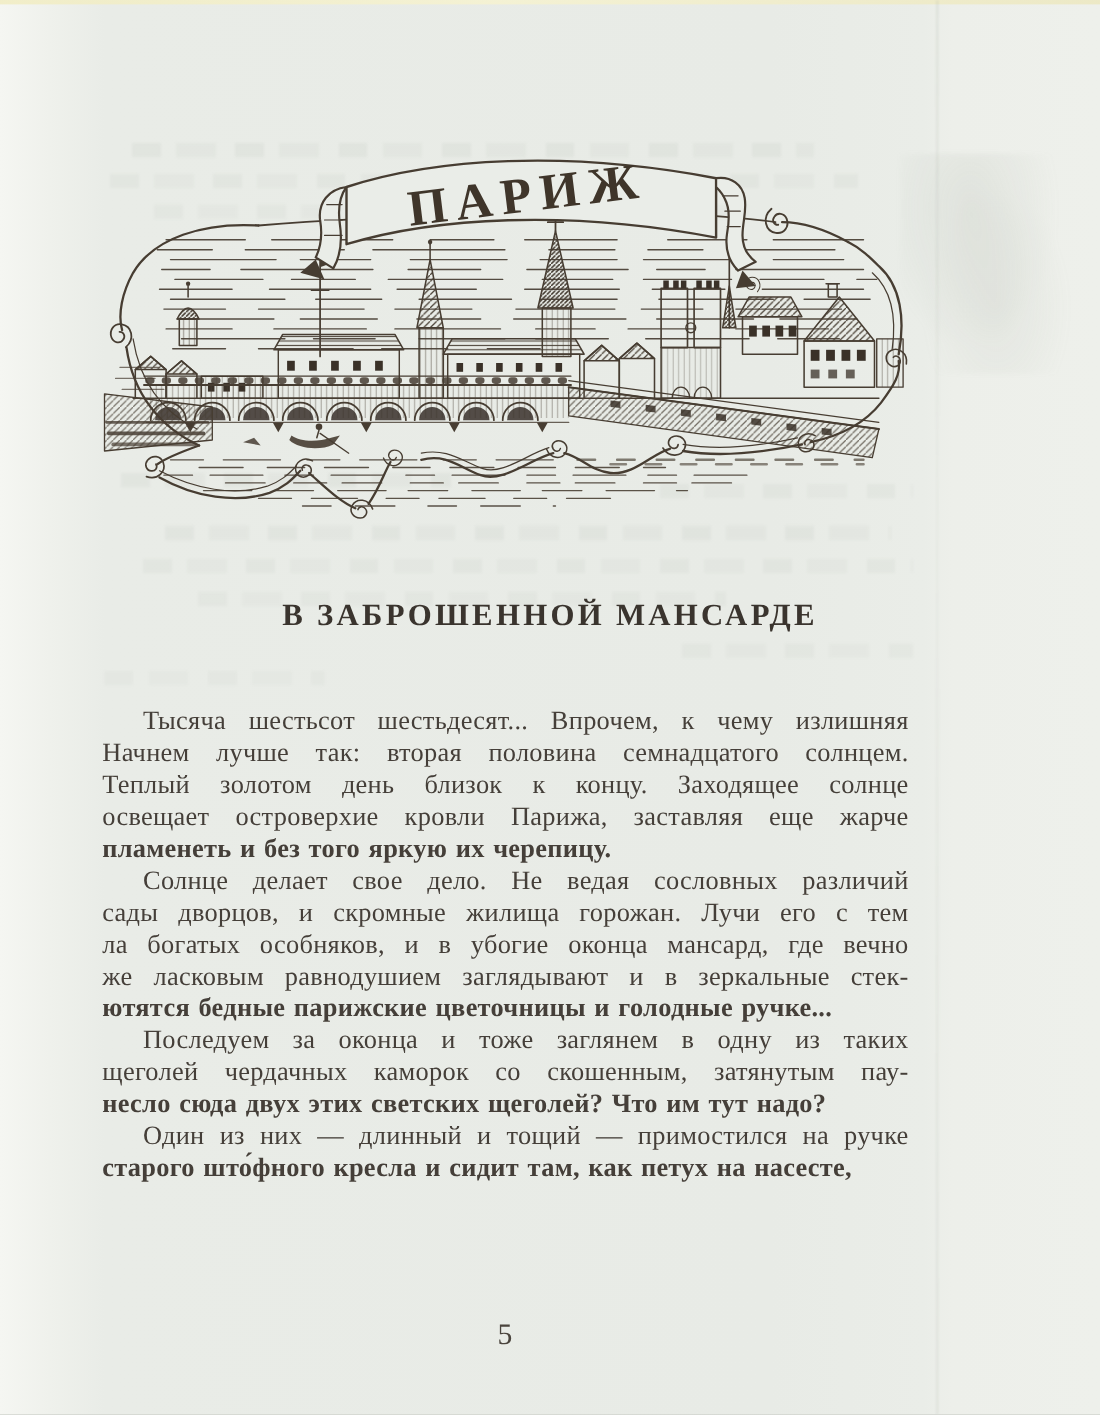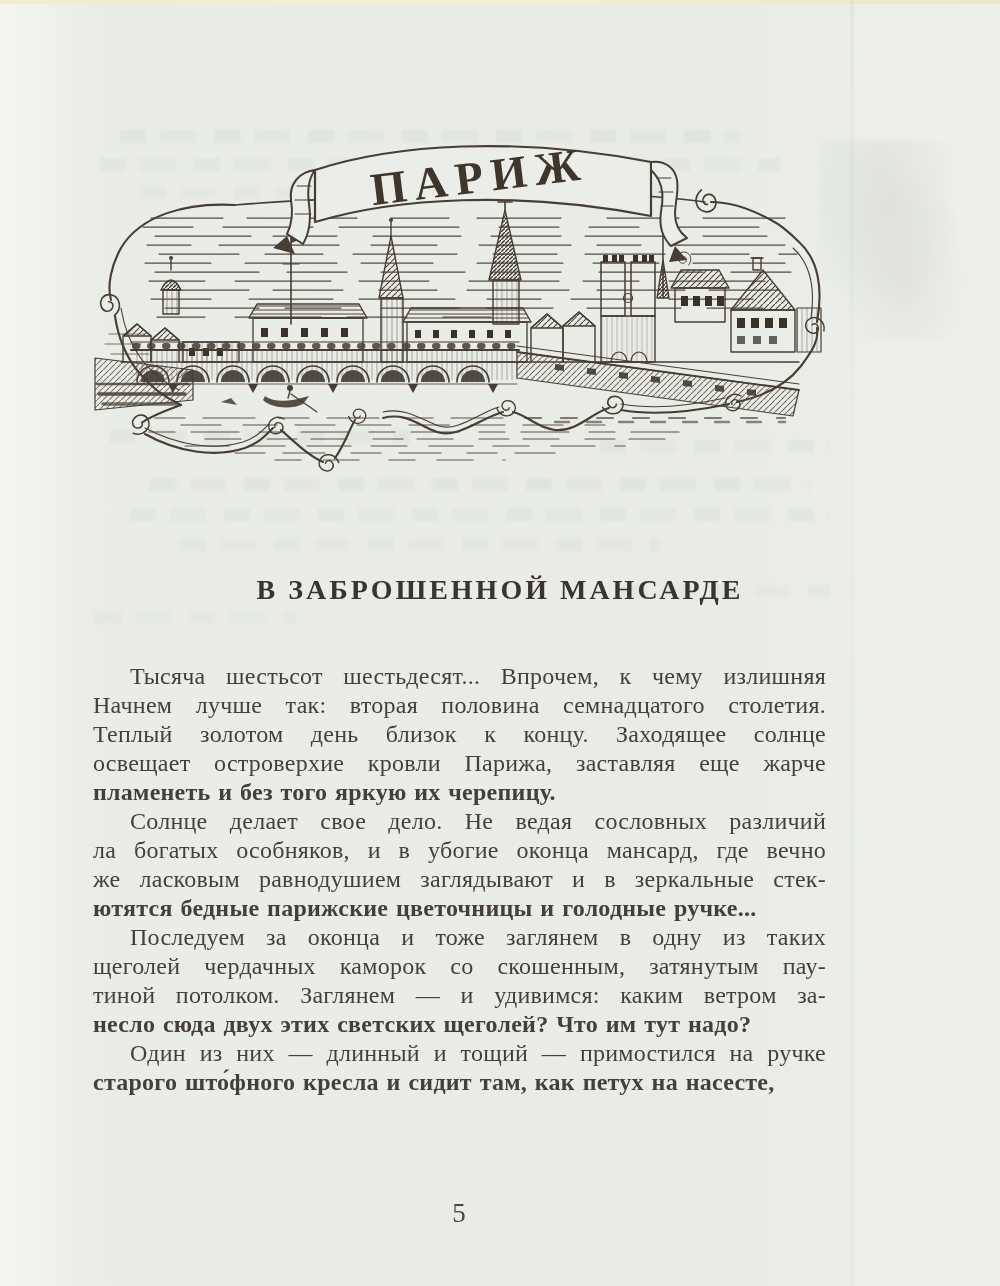--- a/index.html
+++ b/index.html
@@ -18,24 +18,24 @@
   .ghost{position:absolute;height:13px;filter:blur(1.4px);opacity:.55;
     background:repeating-linear-gradient(90deg,
       rgba(126,138,123,.14) 0 26px, rgba(126,138,123,0) 26px 40px,
       rgba(126,138,123,.11) 40px 76px, rgba(126,138,123,0) 76px 94px);}
   .ghost-blob{position:absolute;left:818px;top:140px;width:160px;height:200px;filter:blur(2.5px);
     background:
       radial-gradient(ellipse at 40% 25%,rgba(128,140,126,.12),transparent 60%),
       radial-gradient(ellipse at 55% 70%,rgba(128,140,126,.09),transparent 55%);}
   .engraving{position:absolute;left:85px;top:112px;width:845px;height:410px;}
   .chapter-title{
-    position:absolute;left:130px;top:574px;width:740px;text-align:center;
+    position:absolute;left:130px;top:544px;width:740px;text-align:center;
     font-weight:bold;font-size:28px;letter-spacing:3px;color:#3a342e;}
   .body-text{position:absolute;left:93px;top:642px;width:733px;
-    font-size:24px;line-height:29px;color:#453f39;letter-spacing:.25px;word-spacing:1.5px;margin-top:20px;}
+    font-size:24px;line-height:29px;color:#453f39;letter-spacing:.25px;word-spacing:1.5px;}
   .body-text .line{text-align:justify;text-align-last:justify;white-space:normal;}
   .body-text .line.first{text-indent:37px;}
   .body-text .line.last{text-align-last:left;font-weight:bold;}
   .page-number{position:absolute;left:93px;top:1198px;width:733px;text-align:center;
     font-size:27px;color:#4a443d;letter-spacing:1px;}
 </style>
 </head>
 <body>
 
 <div class="page">
@@ -257,30 +257,30 @@
         <use href="#sp" transform="translate(600,146) rotate(90) scale(0.6)" stroke-width="1.6"></use>
         <text x="396" y="80" text-anchor="middle" transform="rotate(-7 396 80)" font-family="Liberation Serif, DejaVu Serif, serif" font-size="46" font-weight="bold" letter-spacing="8" fill="#3f352a" stroke="none">ПАРИЖ</text>
       </g>
     </g>
   </svg>
 
   <div class="chapter-title">В ЗАБРОШЕННОЙ МАНСАРДЕ</div>
 
   <div class="body-text">
       <div class="line first">Тысяча шестьсот шестьдесят... Впрочем, к чему излишняя</div>
-      <div class="line">Начнем лучше так: вторая половина семнадцатого столетия.</div>
+      <div class="line">Начнем лучше так: вторая половина семнадцатого солнцем.</div>
       <div class="line">Теплый золотом день близок к концу. Заходящее солнце</div>
       <div class="line">освещает островерхие кровли Парижа, заставляя еще жарче</div>
       <div class="line last">пламенеть и без того яркую их черепицу.</div>
       <div class="line first">Солнце делает свое дело. Не ведая сословных различий</div>
+      <div class="line">сады дворцов, и скромные жилища горожан. Лучи его с тем</div>
       <div class="line">ла богатых особняков, и в убогие оконца мансард, где вечно</div>
       <div class="line">же ласковым равнодушием заглядывают и в зеркальные стек-</div>
       <div class="line last">ютятся бедные парижские цветочницы и голодные ручке...</div>
       <div class="line first">Последуем за оконца и тоже заглянем в одну из таких</div>
       <div class="line">щеголей чердачных каморок со скошенным, затянутым пау-</div>
-      <div class="line">тиной потолком. Заглянем — и удивимся: каким ветром за-</div>
       <div class="line last">несло сюда двух этих светских щеголей? Что им тут надо?</div>
       <div class="line first">Один из них — длинный и тощий — примостился на ручке</div>
       <div class="line last">старого што́фного кресла и сидит там, как петух на насесте,</div>
     </div>
 
   <div class="page-number">5</div>
 </div>
 
 </body></html>

